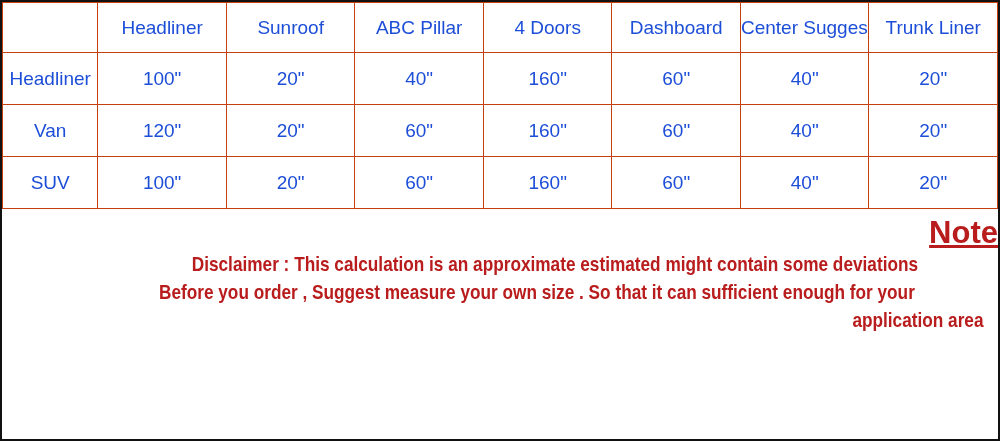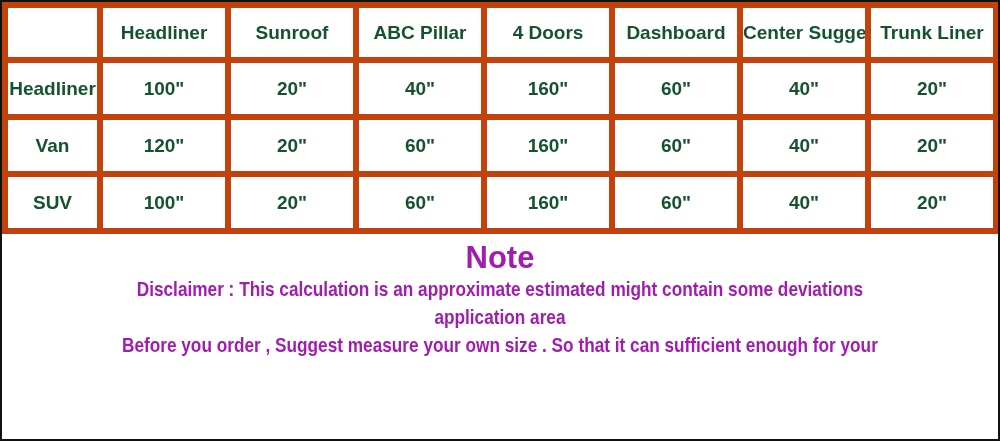--- a/index.html
+++ b/index.html
@@ -11,38 +11,39 @@
     background: #ffffff;
     font-family: "Liberation Sans", sans-serif;
     overflow: hidden;
   }
   table.size-table {
     width: 100%;
     border-collapse: collapse;
     table-layout: fixed;
   }
   table.size-table th, table.size-table td {
-    border: 6px solid #c2410c;
+    border: 1px solid #c2410c;
     text-align: center;
     vertical-align: middle;
     font-size: 19px;
-    font-weight: 700;
-    color: #14532d;
+    font-weight: 400;
+    color: #1d4ed8;
     padding: 0;
     overflow: hidden;
     white-space: nowrap;
   }
   table.size-table thead th { height: 49px; }
   table.size-table tbody th, table.size-table tbody td { height: 51px; }
   .col-label { width: 95px; }
   .col-part  { width: 128px; }
   .note {
-    text-align: center;
-    color: #a21caf;
+    text-align: right;
+    color: #b91c1c;
     padding-top: 7px;
+    text-decoration: underline;
   }
   .note-title {
     font-size: 31px;
     font-weight: 700;
     line-height: 34px;
   }
   .note-line {
     font-size: 21px;
     font-weight: 700;
     line-height: 28px;
@@ -112,17 +113,17 @@
         <td>60"</td>
         <td>40"</td>
         <td>20"</td>
       </tr>
     </tbody>
   </table>
 
   <div class="note">
     <div class="note-title">Note</div>
     <div class="note-line"><span>Disclaimer : This calculation is an approximate estimated might contain some deviations</span></div>
+    <div class="note-line"><span>Before you order , Suggest measure your own size . So that it can sufficient enough for your</span></div>
     <div class="note-line"><span>application area</span></div>
-    <div class="note-line"><span>Before you order , Suggest measure your own size . So that it can sufficient enough for your</span></div>
   </div>
 
 </div>
 
 </body></html>

